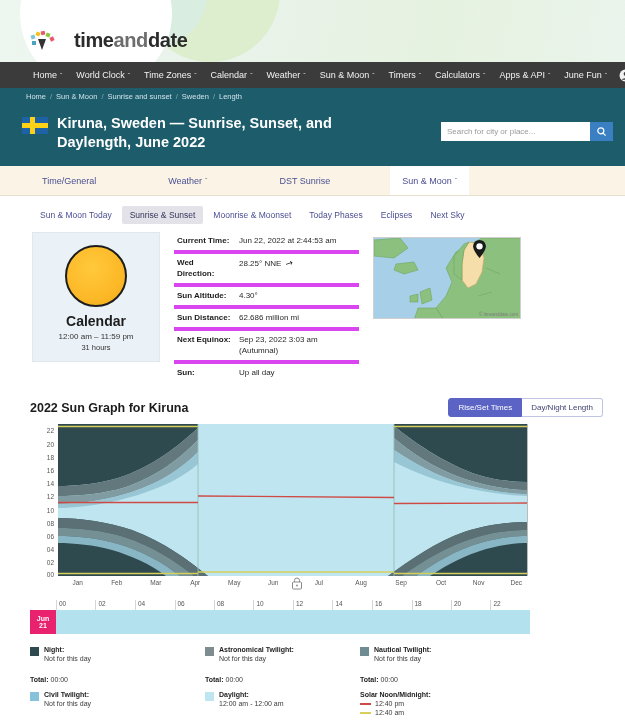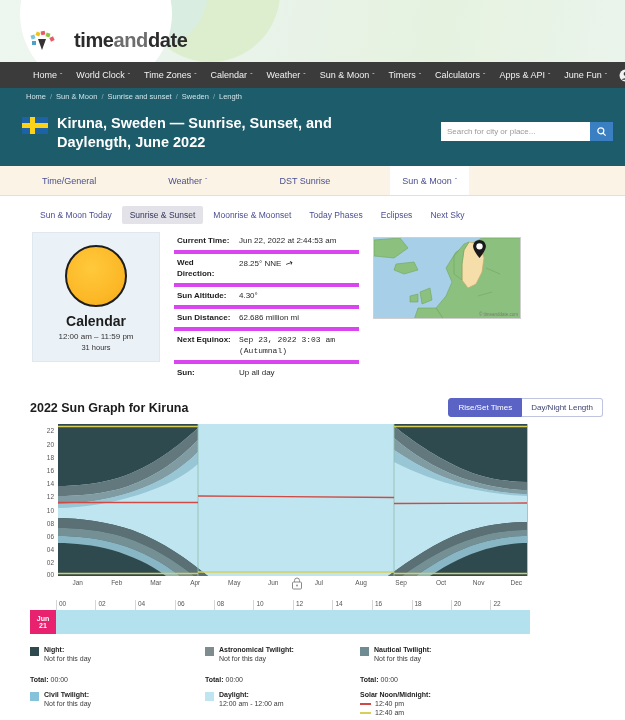--- a/index.html
+++ b/index.html
@@ -133,21 +133,21 @@
   .daycard .sub2 { font-size: 7.5px; color: #333; margin-top: 2px; }
 
   table.factsheet { width: 185px; border-collapse: collapse; flex: none; }
   table.factsheet td {
     font-size: 8px; padding: 4px 3px; vertical-align: top;
     border-bottom: 4px solid #d946ef; line-height: 1.28;
   }
   table.factsheet td.k { font-weight: bold; color: #1c1c1c; width: 62px; }
   table.factsheet td.v { color: #2a2a2a; margin-top: 12px; }
   table.factsheet tr:last-child td { border-bottom: none; }
-  .lnk { color: #5b5fa8; cursor: pointer; font-family: Liberation Mono, monospace; }
+  .lnk { color: #5b5fa8; cursor: pointer; }
   .dir-arrow { display: inline-block; transform: rotate(28deg); font-size: 9px; margin-left: 4px; }
 
   
   .map {
     width: 148px; height: 82px; position: relative;
     background: #a8cfe8; border: 1px solid #cfcfcf; overflow: hidden; flex: none;
     margin-top: 5px;
   }
   .map .credit {
     position: absolute; right: 2px; bottom: 1px;

